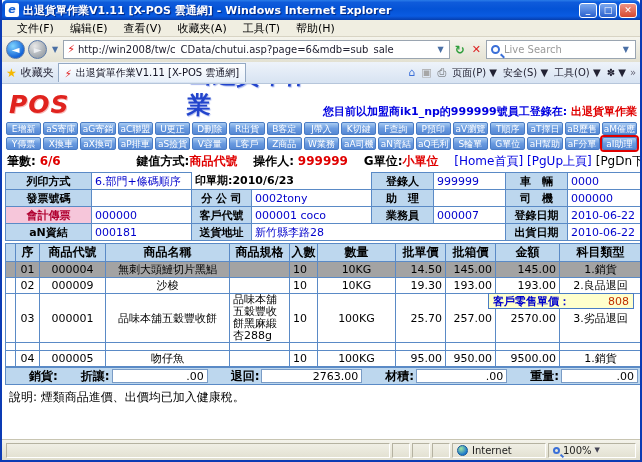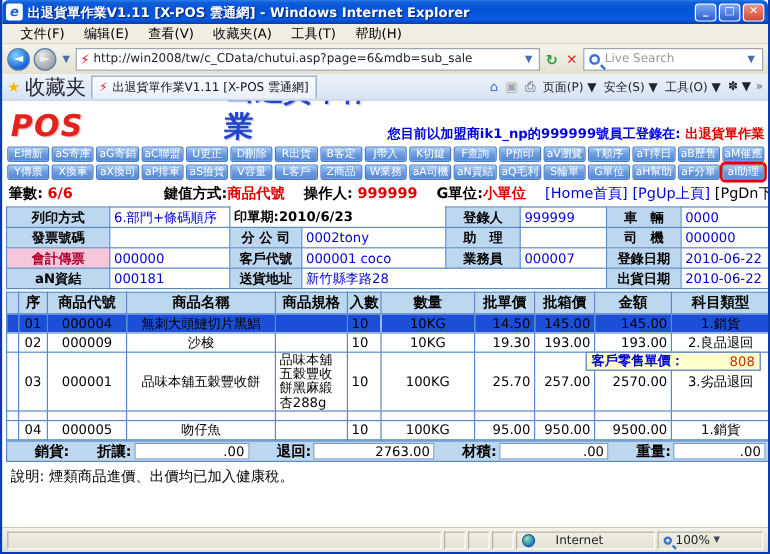--- a/index.html
+++ b/index.html
@@ -30,21 +30,21 @@
   .refresh { color:#2E9E3B; font-size:12px; font-weight:bold; padding:0 2px; }
   .stopx { color:#D22; font-size:11px; font-weight:bold; padding:0 2px; }
   .searchbox { width:150px; height:19px; background:#fff; border:1px solid #9AA5B1; display:flex; align-items:center; padding:0 4px; gap:4px; }
   .searchbox .stxt { flex:1; font-size:10px; color:#9A9A9A; }
   .mag { width:9px; height:9px; border:2px solid #3A6FD8; border-radius:50%; position:relative; }
   .mag::after { content:""; position:absolute; width:5px; height:2px; background:#3A6FD8; transform:rotate(45deg); left:7px; top:8px; }
 
   
   .tabbar { height:22px; background:linear-gradient(180deg,#EEF3FA,#D7E3F2); border-bottom:1px solid #B6C6DB; display:flex; align-items:center; padding:0 4px; gap:4px; flex:0 0 auto; }
   .star { color:#F5B800; font-size:12px; }
-  .favlabel { font-size:17px; color:#223; }
+  .favlabel { font-size:11px; color:#223; }
   .tab { height:19px; background:linear-gradient(180deg,#FDFEFF,#E8F0FA); border:1px solid #94A9C4; border-bottom:none; display:flex; align-items:center; gap:4px; padding:0 6px; max-width:240px; }
   .tab .ie-ico2 { color:#E02020; font-weight:bold; font-size:10px; font-style:italic; }
   .tab .tabtxt { font-size:10px; color:#112; white-space:nowrap; overflow:hidden; }
   .cmds { margin-left:auto; display:flex; align-items:center; gap:6px; }
   .cmdicon { font-size:11px; color:#555; }
   .cmdicon.home { color:#3A6FD8; }
   .cmdicon.feed { color:#A7A7A7; }
   .cmdtxt { font-size:10px; color:#223; }
   .chev { font-size:10px; color:#667; }
 
@@ -75,42 +75,42 @@
   td.flabel { background:#BDD7EE; border:1px solid #5A8AC6; color:#000; font-weight:bold; text-align:center; }
   td.flabel.pink { background:#F6C6DA; color:#B00030; }
   td.fval { background:#fff; border:1px solid #5A8AC6; color:#0000CC; }
   td.fplain { border:none; color:#000; font-weight:bold; }
 
   
   .itemswrap { position:relative; margin-top:2px; }
   table.items { border-collapse:collapse; width:636px; table-layout:fixed; }
   table.items th { background:#BDD7EE; border:1px solid #5A8AC6; font-size:12px; font-weight:bold; color:#000; height:15px; padding:0; }
   table.items td { border:1px solid #5A8AC6; font-size:11px; color:#000; height:16px; padding:0 3px; overflow:hidden; }
-  tr.pink td { background:#1d4ed8; }
+  tr.pink td { background:#a3a3a3; }
   tr.tall td { height:48px; }
   tr.spacer td { height:8px; }
   td.c { text-align:center; } td.r { text-align:right; } td.l { text-align:left; }
   td.spec { font-size:10px; line-height:12px; white-space:normal; }
-  .tooltip { position:absolute; top:50px; right:3px; width:146px; height:16px; background:#FFFFCC; border:1px solid #4A7CC4; font-size:11px; display:flex; align-items:flex-end; padding:0 4px; }
+  .tooltip { position:absolute; top:50px; right:3px; width:146px; height:16px; background:#FFFFCC; border:1px solid #4A7CC4; font-size:11px; display:flex; align-items:center; padding:0 4px; }
   .tooltip .tl { color:#0000CC; font-weight:bold; }
   .tooltip .tv { color:#C03000; margin-left:auto; }
 
   
   .totals { display:flex; align-items:center; width:636px; background:#BDD7EE; border:1px solid #5A8AC6; height:18px; padding:0 2px; gap:2px; }
   .totals .tlab { font-size:12px; font-weight:bold; color:#000; margin-left:21px; white-space:nowrap; }
   .totals .tval { background:#fff; border:1px solid #7A9CC6; height:14px; font-size:11px; text-align:right; padding:0 3px; line-height:13px; color:#000; }
 
   .note { font-size:12px; color:#000; margin:4px 0 0 4px; }
 
   
   .statusbar { height:21px; background:linear-gradient(180deg,#F4F3EB,#E0DECE); border-top:1px solid #C8C5B2; display:flex; align-items:center; padding:0 4px; gap:2px; flex:0 0 auto; }
   .seg { border:1px solid; border-color:#B5B2A1 #FFF #FFF #B5B2A1; height:15px; }
   .seg.big { flex:1; }
   .seg.sm { width:18px; }
-  .seg.inet { width:116px; display:flex; align-items:center; gap:17px; padding:0 4px; font-size:10px; color:#222; }
+  .seg.inet { width:94px; display:flex; align-items:center; gap:4px; padding:0 4px; font-size:10px; color:#222; }
   .globe { width:11px; height:11px; border-radius:50%; background:radial-gradient(circle at 35% 30%,#9FE49F,#1D7ACC 70%); border:1px solid #14589A; }
   .seg.zoom { width:88px; display:flex; align-items:center; gap:3px; padding:0 4px; font-size:10px; color:#222; }
   .mag2 { width:7px; height:7px; border:2px solid #3A6FD8; border-radius:50%; position:relative; flex:0 0 auto; }
   .mag2::after { content:""; position:absolute; width:4px; height:2px; background:#3A6FD8; transform:rotate(45deg); left:5px; top:6px; }
   .dd { font-size:7px; color:#445; }
 </style>
 </head>
 <body>
 
 <div id="win">

